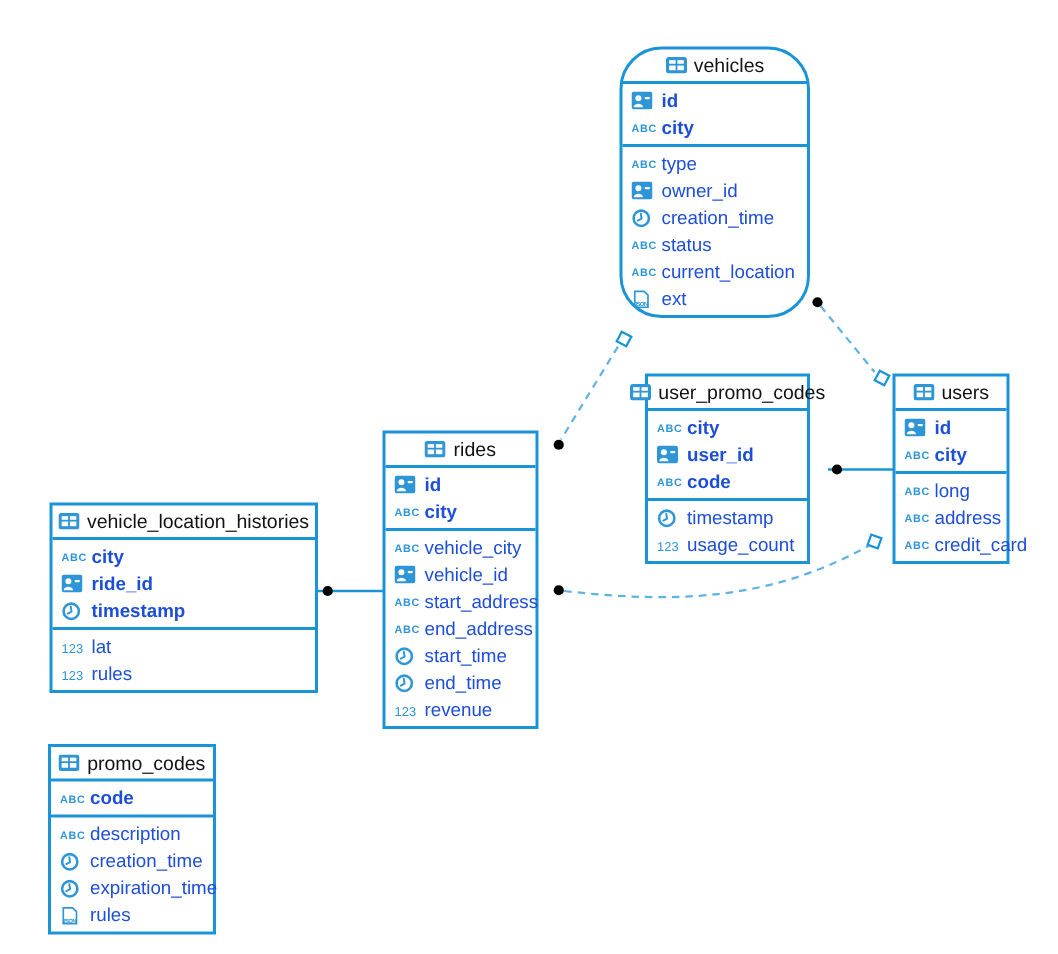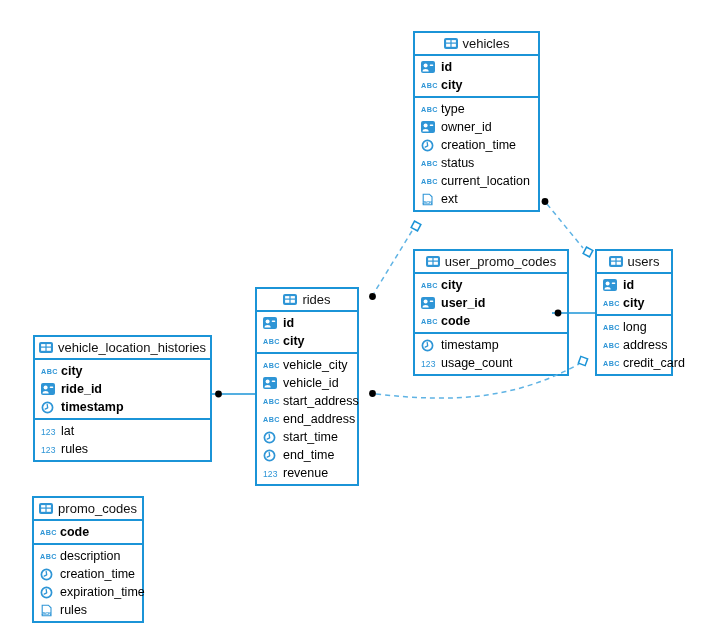--- a/index.html
+++ b/index.html
@@ -24,35 +24,35 @@
     border-bottom:2px solid var(--primary);font-size:13px;white-space:nowrap;
   }
   .ticon{display:flex;align-items:center;color:var(--icon);}
   .sec{padding:2px 0;}
   .sec.cols{border-top:2px solid var(--primary);}
   .frow{
     height:18px;display:flex;align-items:center;padding:0 6px;
     font-size:12.5px;white-space:nowrap;
   }
   .ficon{flex:0 0 20px;display:flex;align-items:center;color:var(--icon);}
-  .fname{color:#000000;}
+  .fname{color:#1d4ed8;}
   .frow.pk .fname{font-weight:bold;}
   .links{position:absolute;left:0;top:0;pointer-events:none;}
   .lk{fill:none;}
   .lk.solid{stroke:var(--primary);stroke-width:1.6;}
   .lk.dash{stroke:var(--dash);stroke-width:1.5;stroke-dasharray:5 4;}
   .dot{fill:var(--dot);stroke:none;}
   .dia{fill:#fff;stroke:var(--primary);stroke-width:1.5;}
 </style>
 </head>
 <body>
 
 <div class="canvas">
 
-  <div class="tbl" style="left:413px;top:31px;width:127px;">
+  <div class="tbl" style="left:413px;top:31px;width:127px;border-radius:28px;">
     <div class="thead">
       <span class="ticon">
           <svg width="14" height="11" viewBox="0 0 14 11">
             <rect width="14" height="11" rx="2" fill="currentColor"></rect>
             <rect x="2.1" y="2.1" width="4.3" height="2.4" fill="#fff"></rect>
             <rect x="7.6" y="2.1" width="4.3" height="2.4" fill="#fff"></rect>
             <rect x="2.1" y="5.7" width="4.3" height="3.1" fill="#fff"></rect>
             <rect x="7.6" y="5.7" width="4.3" height="3.1" fill="#fff"></rect>
           </svg>
         </span>
@@ -129,21 +129,21 @@
             <svg width="13" height="13" viewBox="0 0 13 13">
               <path d="M2.2 1.2 h6.2 l2.6 2.6 v8 h-8.8 z" fill="none" stroke="currentColor" stroke-width="1.1"></path>
               <text x="1.5" y="11" font-size="4" font-weight="bold" fill="currentColor" textLength="9.6" font-family="Liberation Sans,sans-serif">JSON</text>
             </svg>
           </span>
         <span class="fname">ext</span>
       </div>
     </div>
   </div>
 
-  <div class="tbl" style="left:413px;top:249px;width:156px;">
+  <div class="tbl" style="left:430px;top:249px;width:110px;">
     <div class="thead">
       <span class="ticon">
           <svg width="14" height="11" viewBox="0 0 14 11">
             <rect width="14" height="11" rx="2" fill="currentColor"></rect>
             <rect x="2.1" y="2.1" width="4.3" height="2.4" fill="#fff"></rect>
             <rect x="7.6" y="2.1" width="4.3" height="2.4" fill="#fff"></rect>
             <rect x="2.1" y="5.7" width="4.3" height="3.1" fill="#fff"></rect>
             <rect x="7.6" y="5.7" width="4.3" height="3.1" fill="#fff"></rect>
           </svg>
         </span>

